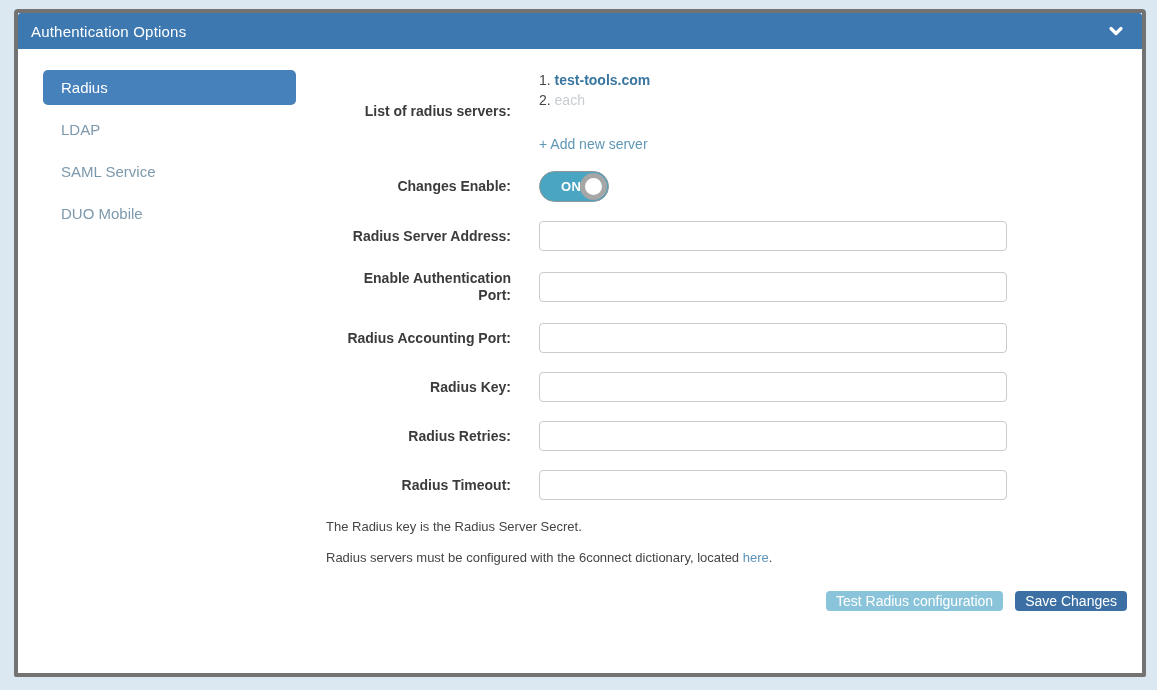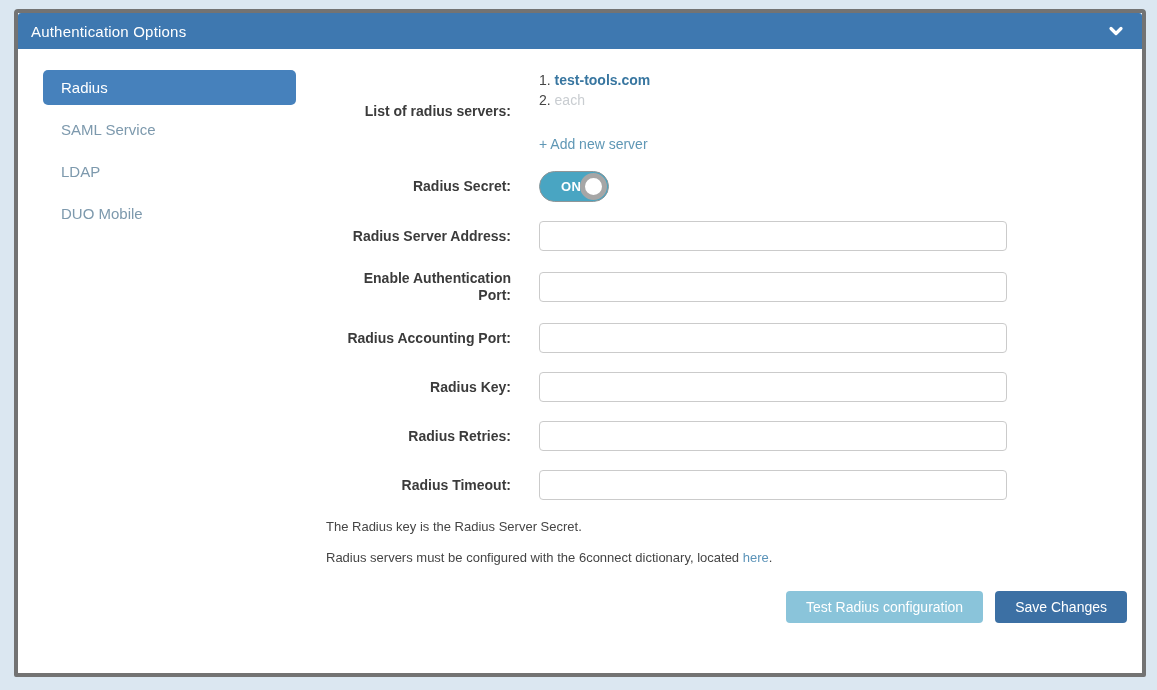--- a/index.html
+++ b/index.html
@@ -141,22 +141,22 @@
   .note:first-of-type { margin-top: 20px; }
   .inline-link { color: #5b93b8; cursor: pointer; text-decoration: none; }
   
   .btn-row {
     display: flex;
     justify-content: flex-end;
     gap: 12px;
     padding: 26px 15px 12px 0;
   }
   .btn {
-    height: 32px;
-    padding: 0 20px;
+    height: 20px;
+    padding: 0 10px;
     border: none;
     border-radius: 4px;
     font-size: 14px;
     font-family: "Liberation Sans", sans-serif;
     color: #ffffff;
     cursor: pointer;
   }
   .btn-test { background: #8ac4da; }
   .btn-save { background: #3c70a4; }
 </style>
@@ -169,22 +169,22 @@
     <span class="panel-title">Authentication Options</span>
     <svg class="chevron" viewBox="0 0 16 16">
       <path d="M3 5.5 L8 10.5 L13 5.5" stroke="#ffffff" stroke-width="3.2" fill="none" stroke-linecap="round" stroke-linejoin="round"></path>
     </svg>
   </div>
 
   <div class="panel-body">
 
     <div class="sidebar">
       <div class="side-item active">Radius</div>
+      <div class="side-item">LDAP</div>
       <div class="side-item">SAML Service</div>
-      <div class="side-item">LDAP</div>
       <div class="side-item">DUO Mobile</div>
     </div>
 
     <div class="form-area">
 
       <div class="form-row top">
         <div class="form-label">List of radius servers:</div>
         <div class="form-control server-list">
           <div class="server-row">
             <span class="server-index">1.</span>
@@ -192,21 +192,21 @@
           </div>
           <div class="server-row">
             <span class="server-index">2.</span>
             <a class="server-name muted">each</a>
           </div>
           <a class="add-link">+ Add new server</a>
         </div>
       </div>
 
       <div class="form-row">
-        <div class="form-label">Radius Secret:</div>
+        <div class="form-label">Changes Enable:</div>
         <div class="form-control">
           <div class="toggle">
             <span class="toggle-text">ON</span>
             <span class="toggle-knob"></span>
           </div>
         </div>
       </div>
 
       <div class="form-row">
         <div class="form-label">Radius Server Address:</div>

